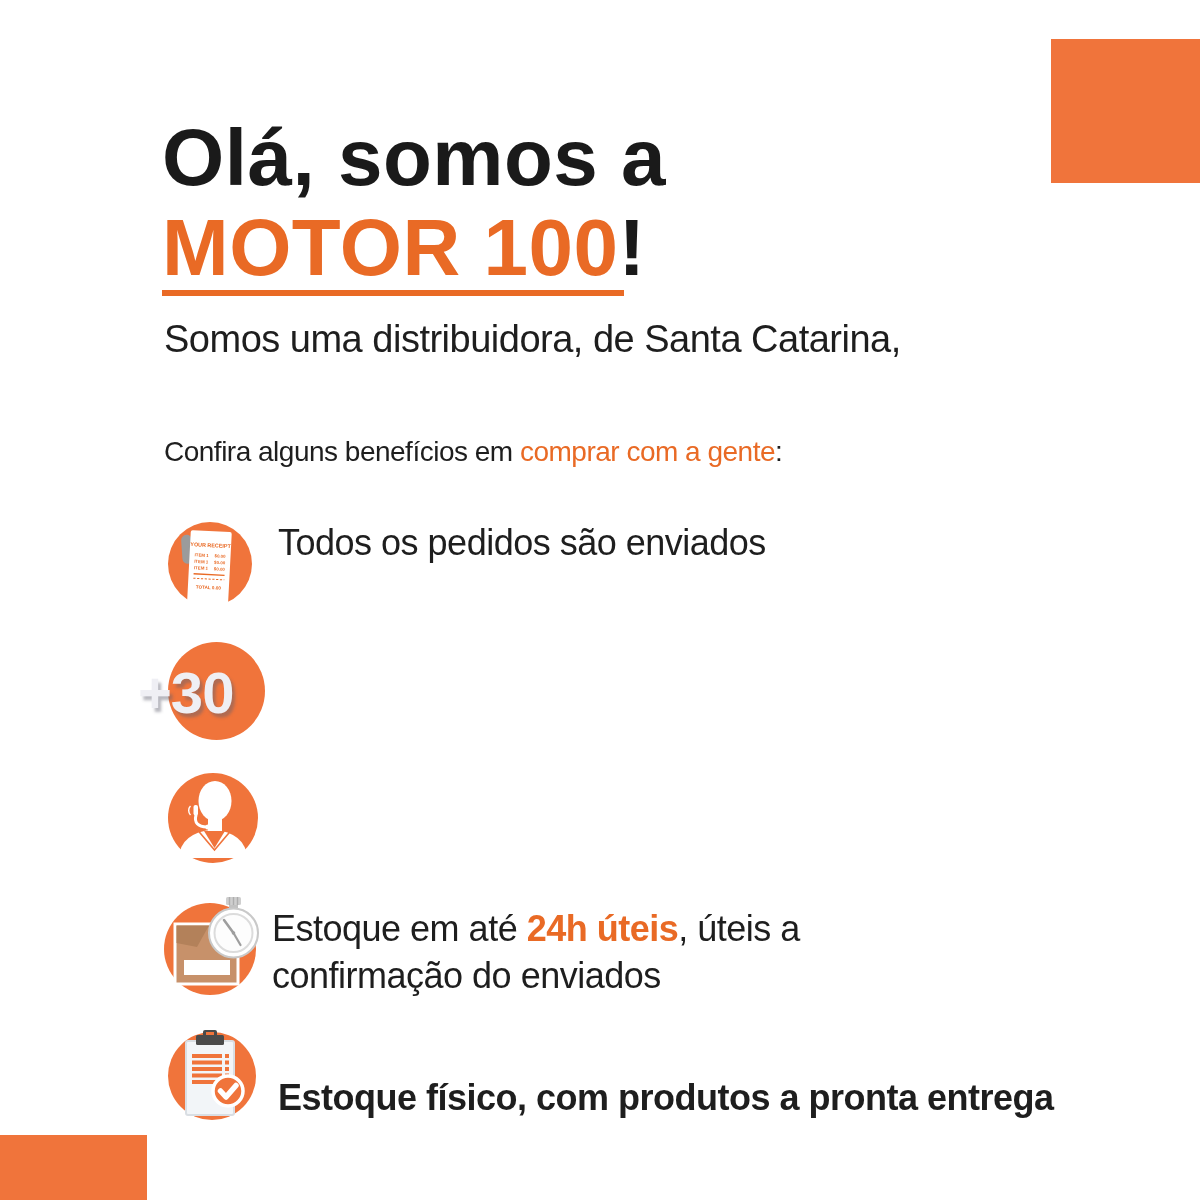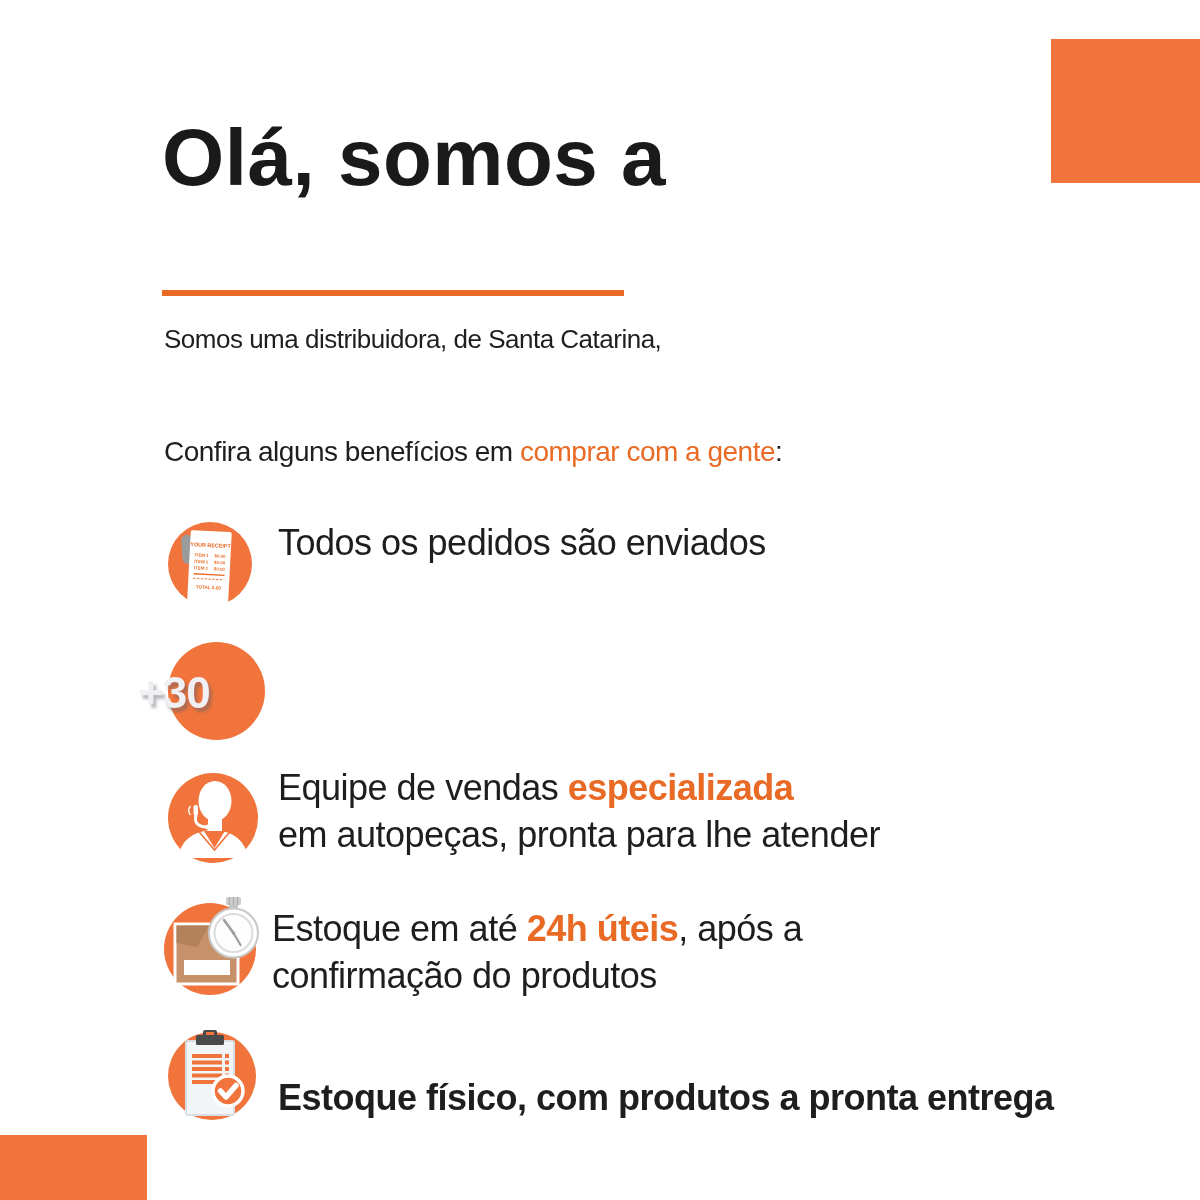--- a/index.html
+++ b/index.html
@@ -23,21 +23,21 @@
     font-size:80px; line-height:90px; font-weight:bold;
     letter-spacing:0.5px; color:var(--ink);
   }
   .title .brand { color:var(--accent-text); }
   .title .bang { color:var(--ink); }
   .underline { position:absolute; left:162px; top:251px; width:462px; height:6px; background:var(--accent-text); }
 
   
   .intro {
     position:absolute; left:164px; top:278px;
-    font-size:26px; line-height:45px; letter-spacing:-0.5px;
+    font-size:38px; line-height:45px; letter-spacing:-0.5px;
   }
   .lead {
     position:absolute; left:164px; top:390px;
     font-size:28px; line-height:45px; letter-spacing:-0.5px;
   }
   .hl-orange { color:var(--accent-text); }
   .hl-bold { color:var(--accent-text); font-weight:bold; }
 
   
   .benefit-text {
@@ -58,36 +58,37 @@
   .i-5 { left:166px; top:988px; }
 
   
   .badge-circle {
     position:absolute; left:168px; top:603px;
     width:97px; height:98px; border-radius:50%;
     background:var(--accent-shape);
   }
   .badge-text {
     position:absolute; left:138px; top:619px;
-    font-size:44px; line-height:70px; font-weight:bold;
+    font-size:58px; line-height:70px; font-weight:bold;
     color:var(--badge-ink);
     text-shadow: 3px 4px 3px rgba(95,95,110,0.45);
     letter-spacing:-1px;
   }
 </style>
 </head>
 <body>
 
 <div class="canvas">
 
   <div class="sq-tr"></div>
   <div class="sq-bl"></div>
 
   <div class="title">
     <div>Olá, somos a</div>
+    <div><span class="brand">MOTOR 100</span><span class="bang">!</span></div>
   </div>
   <div class="underline"></div>
 
   <div class="intro">
     <div>Somos uma distribuidora, de Santa Catarina,</div>
   </div>
 
   <div class="lead"><span>Confira alguns benefícios em </span><span class="hl-orange">comprar com a gente</span><span>:</span></div>
 
   <svg class="icon-abs i-1" width="84" height="92" viewBox="0 0 84 92">
@@ -119,46 +120,42 @@
     <ellipse cx="48" cy="29" rx="16.5" ry="20" fill="#ffffff"></ellipse>
     <rect x="41" y="42" width="14" height="18" fill="#ffffff"></rect>
     <path d="M12,86 Q13,61 46,57.5 Q79,61 80,86 Z" fill="#ffffff"></path>
     <path d="M37,59 L47.5,76 L58,59 Z" style="fill:var(--accent-shape)"></path>
     <path d="M31,58.5 L47.5,78 L64,58.5" fill="none" stroke-width="1.6" style="stroke:var(--accent-shape)"></path>
     <rect x="26.5" y="33" width="4.5" height="10.5" rx="2" fill="#ffffff"></rect>
     <path d="M29,43 Q26,54.5 40,55" fill="none" stroke="#ffffff" stroke-width="3" stroke-linecap="round"></path>
     <circle cx="41" cy="55" r="2.6" fill="#ffffff"></circle>
     <path d="M23.5,34 a6.5 6.5 0 0 0 0,9" fill="none" stroke="#ffffff" stroke-width="1.4"></path>
   </svg>
-  <div class="benefit-text bt-3">
-    <div><span>Equipe de vendas </span><span class="hl-bold">especializada</span></div>
-    <div>em autopeças, pronta para lhe atender</div>
-  </div>
 
   <svg class="icon-abs i-4" width="106" height="112" viewBox="0 0 106 112">
     <circle cx="47" cy="65" r="46" style="fill:var(--accent-shape)"></circle>
     <rect x="12" y="40" width="63" height="60" fill="#C7916A" stroke="#ffffff" stroke-width="3"></rect>
     <polygon points="13.5,41.5 46,41.5 34,63 13.5,59" fill="#B3815A"></polygon>
     <rect x="21" y="76" width="46" height="15" fill="#ffffff"></rect>
     <g>
       <rect x="63" y="13" width="15" height="8" rx="1.5" fill="#cfcfcf"></rect>
       <line x1="66.5" y1="13" x2="66.5" y2="21" stroke="#aeaeae" stroke-width="1.4"></line>
       <line x1="70.5" y1="13" x2="70.5" y2="21" stroke="#aeaeae" stroke-width="1.4"></line>
       <line x1="74.5" y1="13" x2="74.5" y2="21" stroke="#aeaeae" stroke-width="1.4"></line>
       <rect x="66" y="21" width="9" height="5" fill="#c2c2c2"></rect>
       <circle cx="70.5" cy="49" r="24.5" fill="#ffffff" stroke="#c9c9c9" stroke-width="2"></circle>
       <circle cx="70.5" cy="49" r="19" fill="#fdfdfd" stroke="#dcdcdc" stroke-width="2"></circle>
       <line x1="70.5" y1="49" x2="61" y2="36" stroke="#9e9e9e" stroke-width="2.6" stroke-linecap="round"></line>
       <line x1="70.5" y1="49" x2="77.5" y2="61" stroke="#9e9e9e" stroke-width="2.2" stroke-linecap="round"></line>
       <circle cx="70.5" cy="49" r="1.8" fill="#9e9e9e"></circle>
     </g>
   </svg>
   <div class="benefit-text bt-4">
-    <div><span>Estoque em até </span><span class="hl-bold">24h úteis</span><span>, após a</span></div>
-    <div>confirmação do produtos</div>
+    <div><span>Estoque em até </span><span class="hl-bold">24h úteis</span><span>, úteis a</span></div>
+    <div>confirmação do enviados</div>
   </div>
 
   <svg class="icon-abs i-5" width="92" height="96" viewBox="0 0 92 96">
     <circle cx="46" cy="49" r="44" style="fill:var(--accent-shape)"></circle>
     <rect x="20" y="14" width="48" height="74" rx="2" fill="#F2F5F8" stroke="#D9DEE3" stroke-width="2"></rect>
     <rect x="37" y="3" width="14" height="9" rx="2" fill="#4a4a4a"></rect>
     <rect x="40" y="5" width="8" height="3" style="fill:var(--accent-shape)"></rect>
     <rect x="30" y="8" width="28" height="10" rx="1.5" fill="#4a4a4a"></rect>
     <g style="fill:var(--accent-shape)">
       <rect x="26" y="27" width="30" height="4"></rect>

